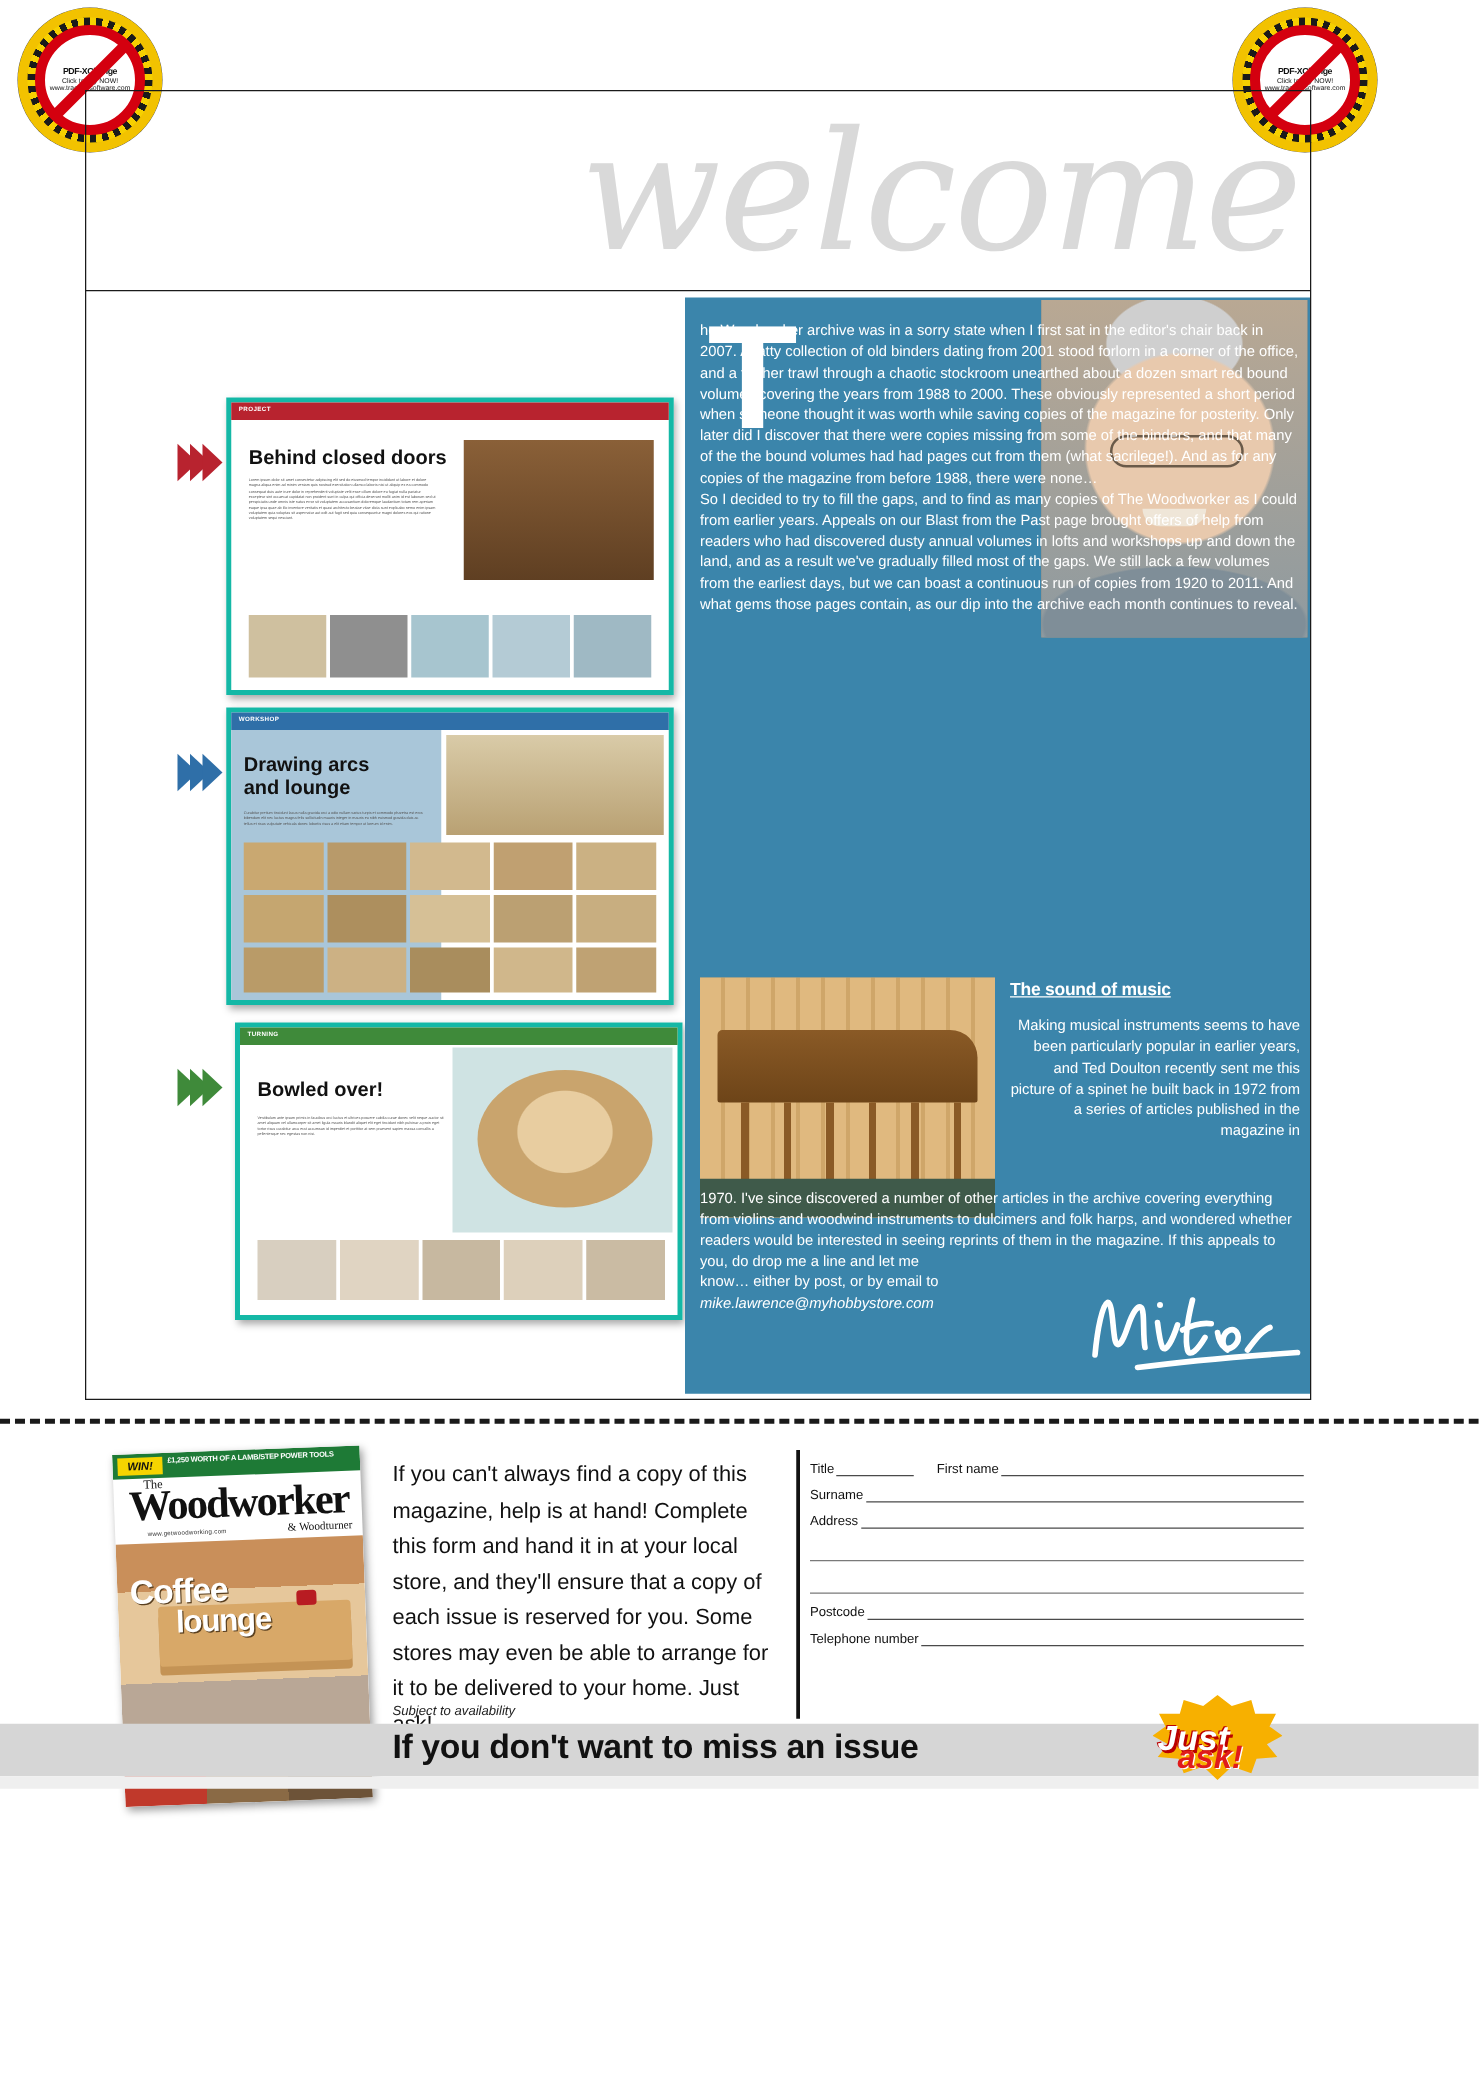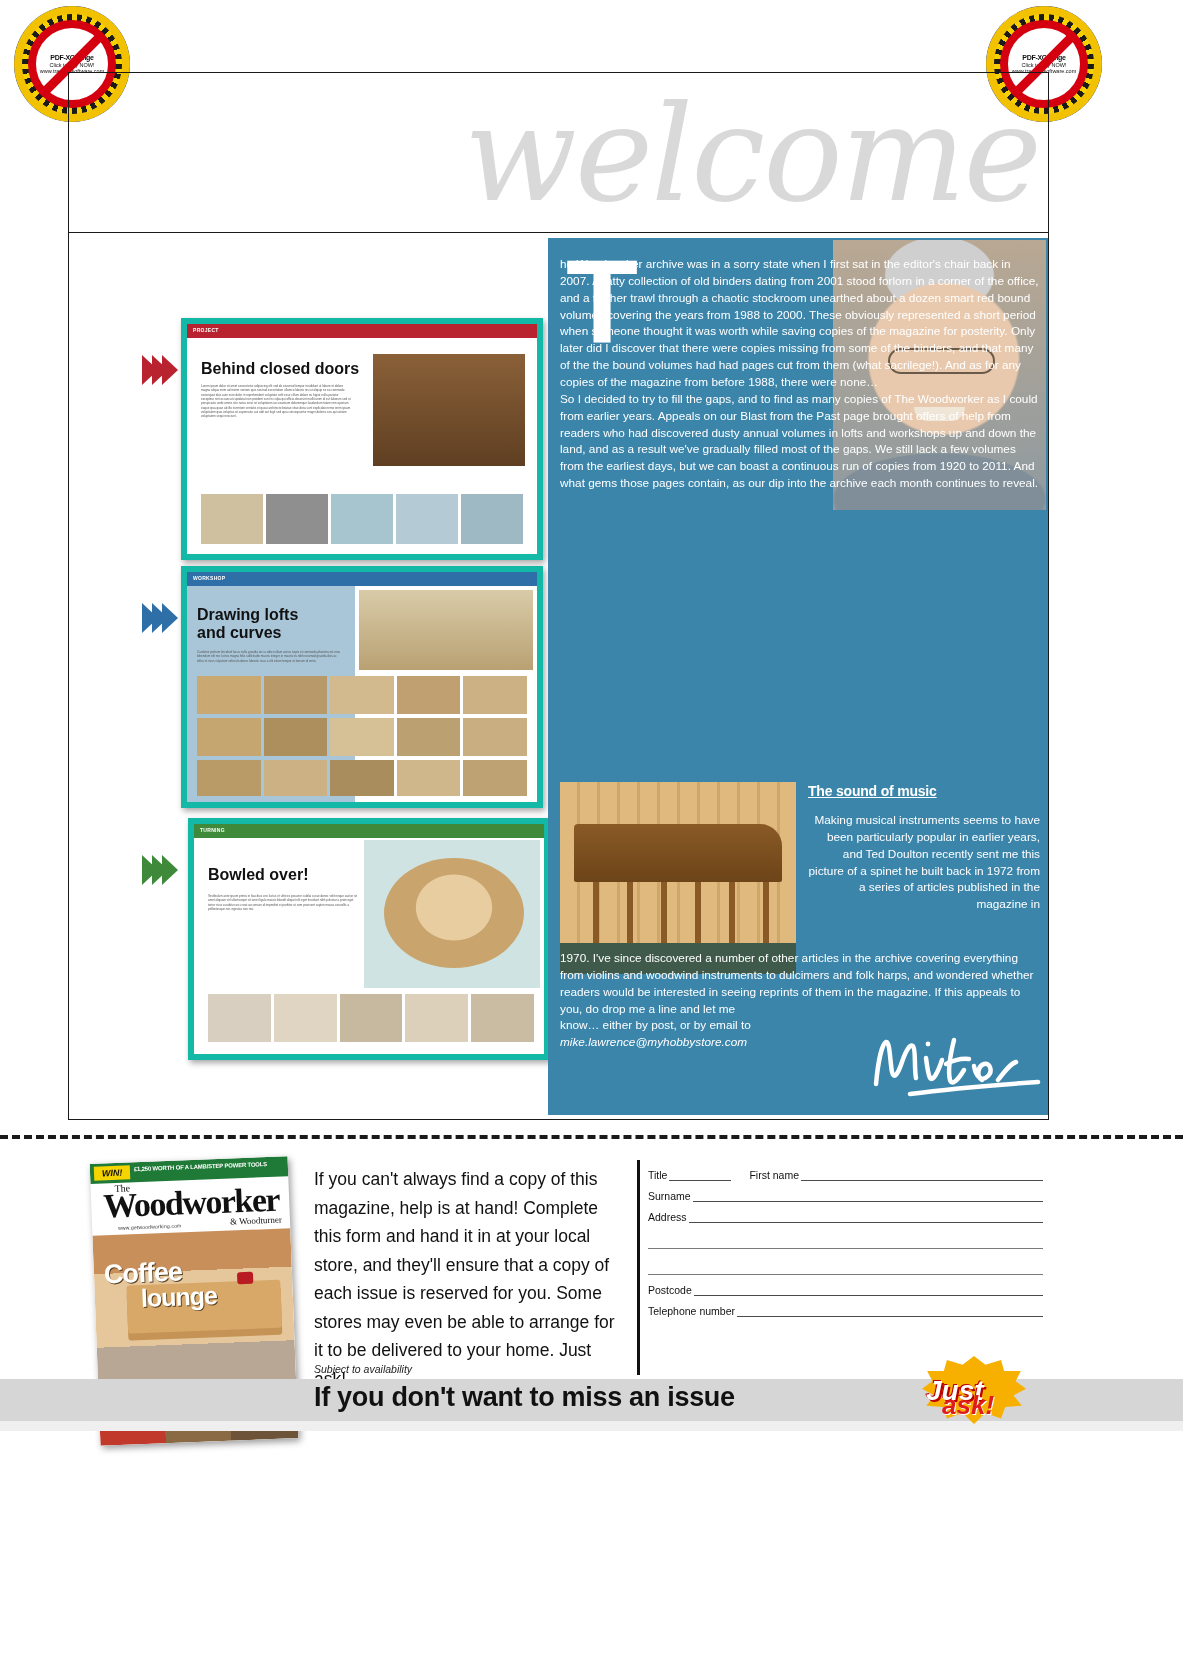--- a/index.html
+++ b/index.html
@@ -26,21 +26,21 @@
   .frame{position:absolute;left:68px;top:232px;width:981px;height:888px;border:1px solid #1a1a1a;box-sizing:border-box;}
   .vline-left{position:absolute;left:68px;top:72px;width:1px;height:160px;background:#1a1a1a;}
   .vline-right{position:absolute;left:1048px;top:72px;width:1px;height:160px;background:#1a1a1a;}
 
   
   #welcome-title{position:absolute;left:400px;top:88px;width:640px;height:130px;
       font-family:"DejaVu Serif",serif;font-style:italic;font-weight:400;font-size:132px;
       color:#d9d9d9;line-height:1;letter-spacing:-2px;text-align:right;white-space:nowrap;}
 
   
-  .thumb{position:absolute;background:#ffffff;box-shadow:2px 3px 6px rgba(0,0,0,.35);border:6px solid #14b8a6;}
+  .thumb{position:absolute;background:#ffffff;box-shadow:2px 3px 6px rgba(0,0,0,.35);border:4px solid #14b8a6;}
   .chev{position:absolute;display:flex;}
   .chev span{display:block;width:0;height:0;border-top:15px solid transparent;border-bottom:15px solid transparent;margin-right:-6px;}
 
   
   #thumb-1{left:181px;top:318px;width:350px;height:230px;}
   #chev-1{left:142px;top:355px;}
   #chev-1 span{border-left:16px solid #b8232f;}
   
   #thumb-2{left:181px;top:566px;width:350px;height:230px;}
   #chev-2{left:142px;top:603px;}
@@ -206,21 +206,21 @@
 <div class="chev" id="chev-2">
   <span></span>
     <span></span>
     <span></span>
 </div>
 <div class="thumb" id="thumb-2">
   <div class="tb-bar" style="background:#2f6fa8;">
     <div class="lbl">WORKSHOP</div>
   </div>
   <div style="position:absolute;left:0;top:14px;width:168px;height:216px;background:#a9c6d9;"></div>
-  <div class="tb-head" style="left:10px;top:34px;width:120px;line-height:1.1;">Drawing lofts and curves</div>
+  <div class="tb-head" style="left:10px;top:34px;width:120px;line-height:1.1;">Drawing arcs and lounge</div>
   <div class="tb-cols" style="left:10px;top:78px;width:146px;">
     Curabitur pretium tincidunt lacus nulla gravida orci a odio nullam varius turpis et commodo pharetra est eros bibendum elit nec luctus magna felis sollicitudin mauris integer in mauris eu nibh euismod gravida duis ac tellus et risus vulputate vehicula donec lobortis risus a elit etiam tempor ut loreum id enim.
   </div>
   <div class="ph" style="left:172px;top:18px;width:174px;height:80px;background:linear-gradient(#d9cba8,#b9a173);"></div>
   <div class="grid-imgs" style="left:10px;top:104px;width:330px;height:38px;">
     <div style="background:#c9a871;"></div>
       <div style="background:#b89a6a;"></div>
       <div style="background:#d2b98e;"></div>
     <div style="background:#c0a071;"></div>
       <div style="background:#cbb183;"></div>

